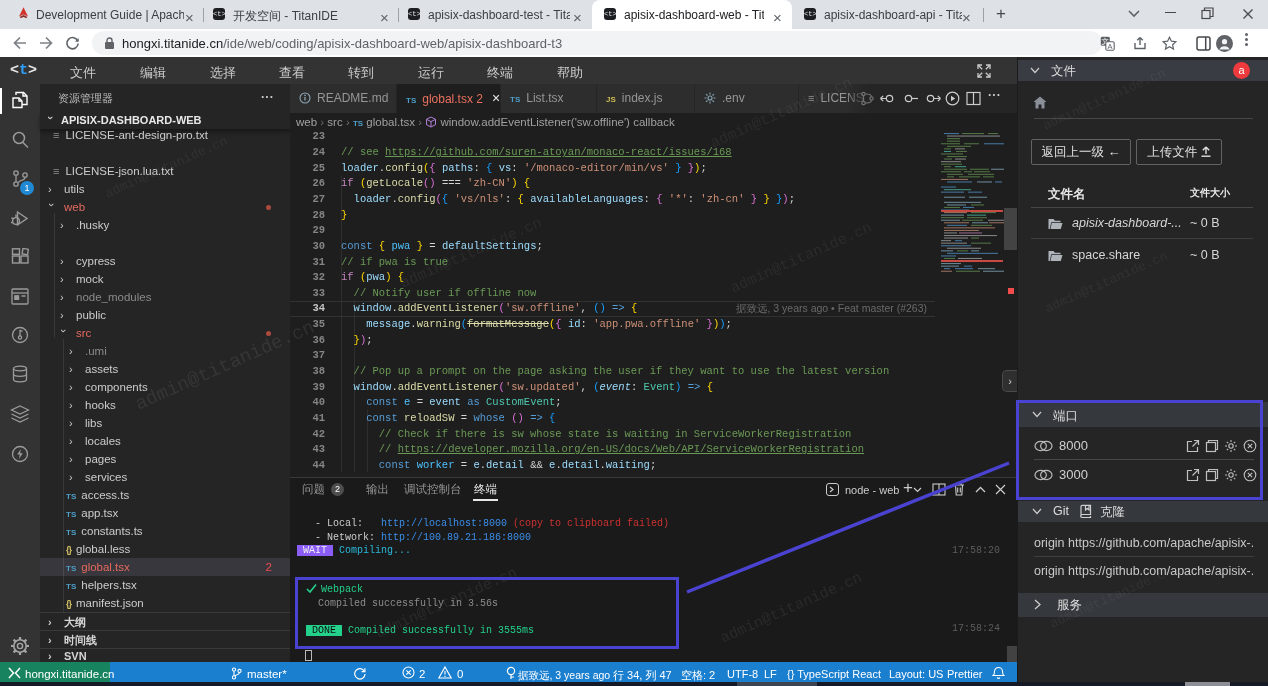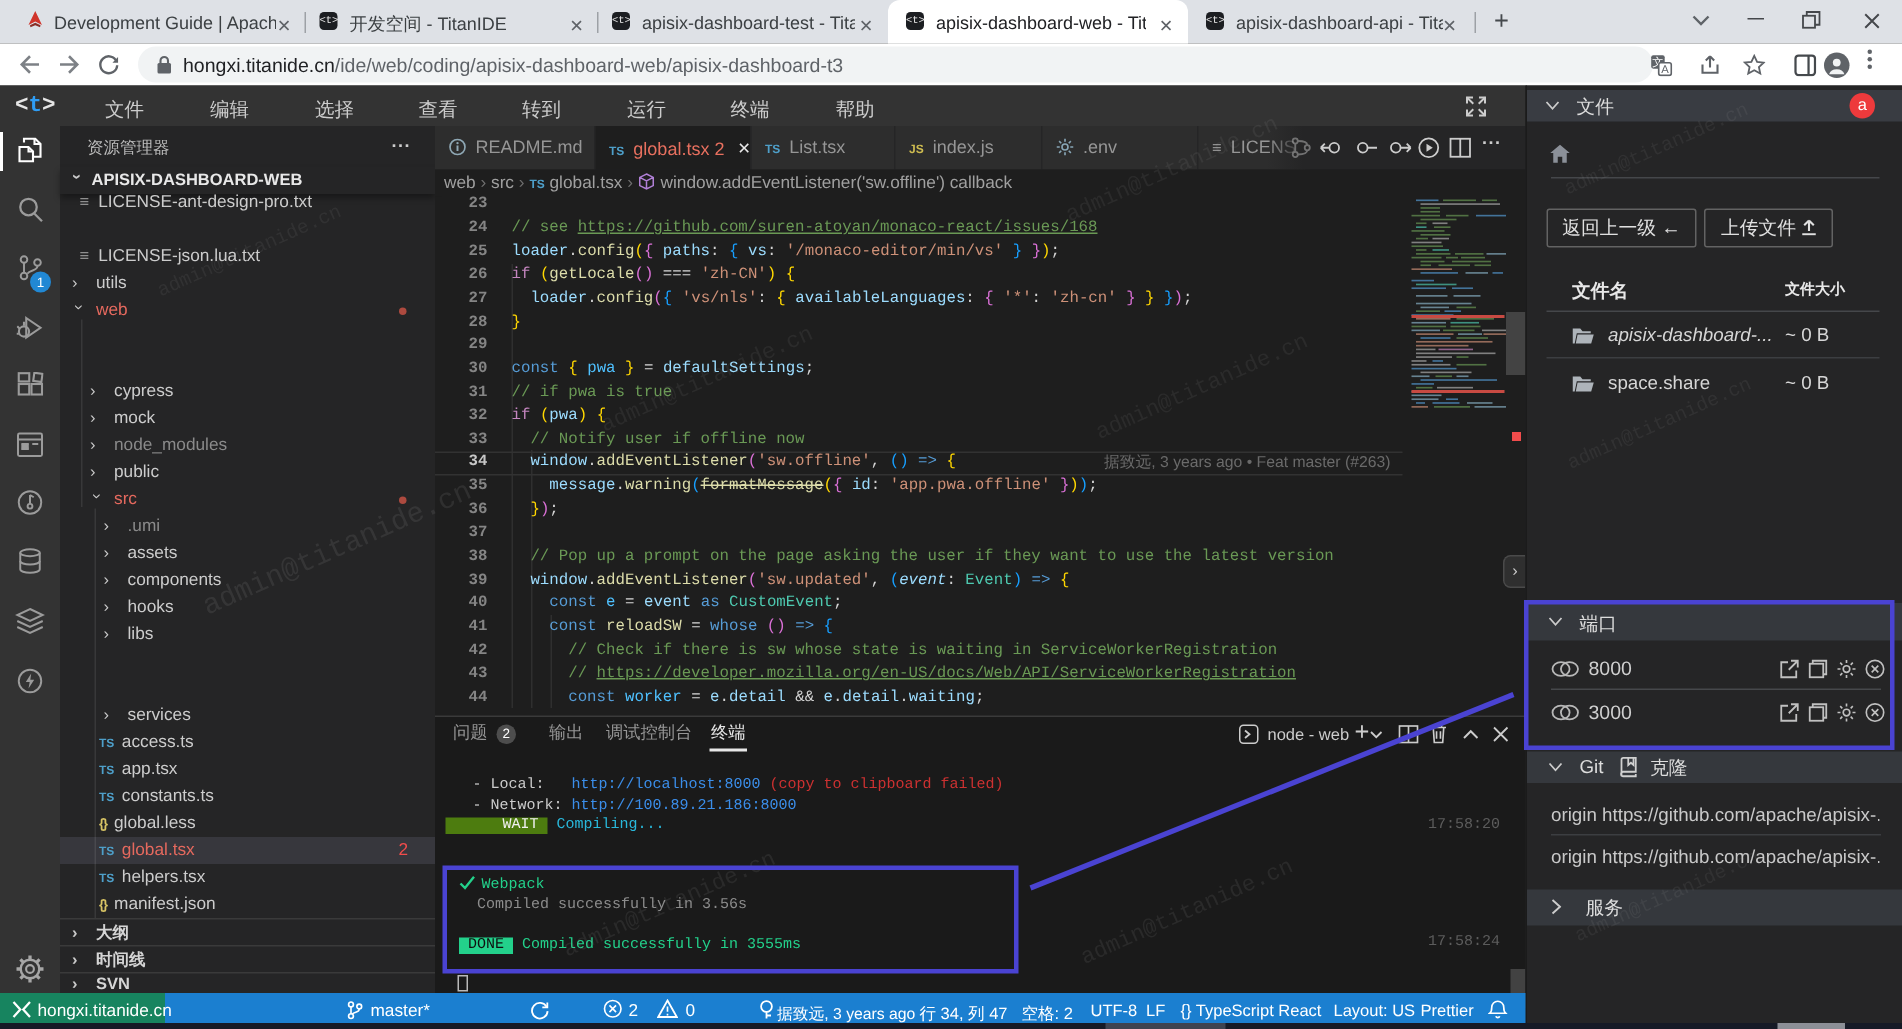--- a/index.html
+++ b/index.html
@@ -232,30 +232,33 @@
 <div class="a" style="left:40px;top:84px;width:250px;height:578px;background:#252526;"></div>
 <div class="a" style="left:58px;top:91px;font-size:11px;color:#bbbbbb;">资源管理器</div>
 <div class="a" style="left:261px;top:93px;width:14px;height:3px;color:#cccccc;font-size:12px;font-weight:bold;letter-spacing:1px;line-height:3px;">...</div>
 <div class="a" style="left:40px;top:111px;width:250px;height:18px;line-height:18px;font-size:11px;font-weight:bold;color:#e8e8e8;box-shadow:0 3px 4px rgba(0,0,0,0.35);"><span class="chev chevd" style="margin-left:7px;">›</span><span style="margin-left:6px;">APISIX-DASHBOARD-WEB</span></div>
 
 <div class="a" style="left:40px;top:126px;width:250px;height:486px;overflow:hidden;">
   <div class="tree-row" style="left:0;top:0px;"><span class="fico" style="margin-left:13px;">≡</span><span style="margin-left:6px;">LICENSE-ant-design-pro.txt</span></div>
   <div class="tree-row" style="left:0;top:36px;"><span class="fico" style="margin-left:13px;">≡</span><span style="margin-left:6px;">LICENSE-json.lua.txt</span></div>
   <div class="tree-row" style="left:0;top:54px;"><span class="chev" style="margin-left:8px;">›</span><span style="margin-left:8px;">utils</span></div>
   <div class="tree-row" style="left:0;top:72px;color:#e5695e;"><span class="chev chevd" style="margin-left:8px;">›</span><span style="margin-left:8px;">web</span><span class="dot"></span></div>
+  <div class="tree-row" style="left:0;top:90px;"><span class="chev" style="margin-left:20px;">›</span><span style="margin-left:8px;">.husky</span></div>
   <div class="tree-row" style="left:0;top:126px;"><span class="chev" style="margin-left:20px;">›</span><span style="margin-left:8px;">cypress</span></div>
   <div class="tree-row" style="left:0;top:144px;"><span class="chev" style="margin-left:20px;">›</span><span style="margin-left:8px;">mock</span></div>
   <div class="tree-row" style="left:0;top:162px;color:#8a8a8a;"><span class="chev" style="margin-left:20px;">›</span><span style="margin-left:8px;">node_modules</span></div>
   <div class="tree-row" style="left:0;top:180px;"><span class="chev" style="margin-left:20px;">›</span><span style="margin-left:8px;">public</span></div>
   <div class="tree-row" style="left:0;top:198px;color:#e5695e;"><span class="chev chevd" style="margin-left:20px;">›</span><span style="margin-left:8px;">src</span><span class="dot"></span></div>
   <div class="tree-row" style="left:0;top:216px;color:#8a8a8a;"><span class="chev" style="margin-left:29px;">›</span><span style="margin-left:8px;">.umi</span></div>
   <div class="tree-row" style="left:0;top:234px;"><span class="chev" style="margin-left:29px;">›</span><span style="margin-left:8px;">assets</span></div>
   <div class="tree-row" style="left:0;top:252px;"><span class="chev" style="margin-left:29px;">›</span><span style="margin-left:8px;">components</span></div>
   <div class="tree-row" style="left:0;top:270px;"><span class="chev" style="margin-left:29px;">›</span><span style="margin-left:8px;">hooks</span></div>
   <div class="tree-row" style="left:0;top:288px;"><span class="chev" style="margin-left:29px;">›</span><span style="margin-left:8px;">libs</span></div>
+  <div class="tree-row" style="left:0;top:306px;"><span class="chev" style="margin-left:29px;">›</span><span style="margin-left:8px;">locales</span></div>
+  <div class="tree-row" style="left:0;top:324px;"><span class="chev" style="margin-left:29px;">›</span><span style="margin-left:8px;">pages</span></div>
   <div class="tree-row" style="left:0;top:342px;"><span class="chev" style="margin-left:29px;">›</span><span style="margin-left:8px;">services</span></div>
   <div class="tree-row" style="left:0;top:360px;"><span class="ts" style="margin-left:26px;">TS</span><span style="margin-left:5px;">access.ts</span></div>
   <div class="tree-row" style="left:0;top:378px;"><span class="ts" style="margin-left:26px;">TS</span><span style="margin-left:5px;">app.tsx</span></div>
   <div class="tree-row" style="left:0;top:396px;"><span class="ts" style="margin-left:26px;">TS</span><span style="margin-left:5px;">constants.ts</span></div>
   <div class="tree-row" style="left:0;top:414px;"><span class="br" style="margin-left:26px;">{}</span><span style="margin-left:5px;">global.less</span></div>
   <div class="tree-row" style="left:0;top:432px;background:#37373d;color:#e5695e;"><span class="ts" style="margin-left:26px;">TS</span><span style="margin-left:5px;">global.tsx</span><span style="position:absolute;right:18px;color:#f14c4c;">2</span></div>
   <div class="tree-row" style="left:0;top:450px;"><span class="ts" style="margin-left:26px;">TS</span><span style="margin-left:5px;">helpers.tsx</span></div>
   <div class="tree-row" style="left:0;top:468px;"><span class="br" style="margin-left:26px;">{}</span><span style="margin-left:5px;">manifest.json</span></div>
 
   <div class="a" style="left:14px;top:87px;width:1px;height:125px;background:rgba(255,255,255,0.09);"></div>
@@ -500,21 +503,21 @@
   </svg>
 <svg class="a" style="left:975px;top:486px;" width="11" height="7" viewBox="0 0 11 7">
     <path d="M1 6 L5.5 1.5 L10 6" stroke="#cccccc" stroke-width="1.3" fill="none"></path>
   </svg>
 <svg class="a" style="left:995px;top:484px;" width="11" height="11" viewBox="0 0 11 11">
     <path d="M1 1 L10 10 M10 1 L1 10" stroke="#cccccc" stroke-width="1.2" fill="none"></path>
   </svg>
 
 <div class="trow" style="top:517.4px;">   - Local:   <span style="color:#3b8eea;">http://localhost:8000 </span><span style="color:#cd3131;">(copy to clipboard failed)</span></div>
 <div class="trow" style="top:530.8px;">   - Network: <span style="color:#3b8eea;">http://100.89.21.186:8000</span></div>
-<div class="trow" style="top:544.2px;"><span style="background:#4d7c0f;color:#f0f0f0;padding-left:32px;"> WAIT </span><span style="color:#29b8db;"> Compiling...</span></div>
+<div class="trow" style="top:544.2px;"><span style="background:#8b5cf6;color:#f0f0f0;"> WAIT </span><span style="color:#29b8db;"> Compiling...</span></div>
 <div class="trow" style="top:583.3px;left:306px;"><svg style="display:inline-block;vertical-align:-2px;margin-right:4px;" width="11" height="11" viewBox="0 0 11 11">
       <path d="M1 6 L4 9 L10 1.5" stroke="#23d18b" stroke-width="1.6" fill="none"></path>
     </svg><span style="color:#23d18b;">Webpack</span></div>
 <div class="trow" style="top:596.7px;left:306px;"><span style="color:#8c8c8c;">  Compiled successfully in 3.56s</span></div>
 <div class="trow" style="top:623.5px;left:306px;"><span style="background:#23d18b;color:#101010;"> DONE </span><span style="color:#23d18b;"> Compiled successfully in 3555ms</span></div>
 <div class="a" style="left:952px;top:544.5px;font-size:10px;color:#5c5c5c;font-family:'Liberation Mono',monospace;">17:58:20</div>
 <div class="a" style="left:952px;top:622.8px;font-size:10px;color:#5c5c5c;font-family:'Liberation Mono',monospace;">17:58:24</div>
 
 <div class="a" style="left:305px;top:650px;width:7px;height:11px;border:1px solid #b9b9b9;"></div>
 

